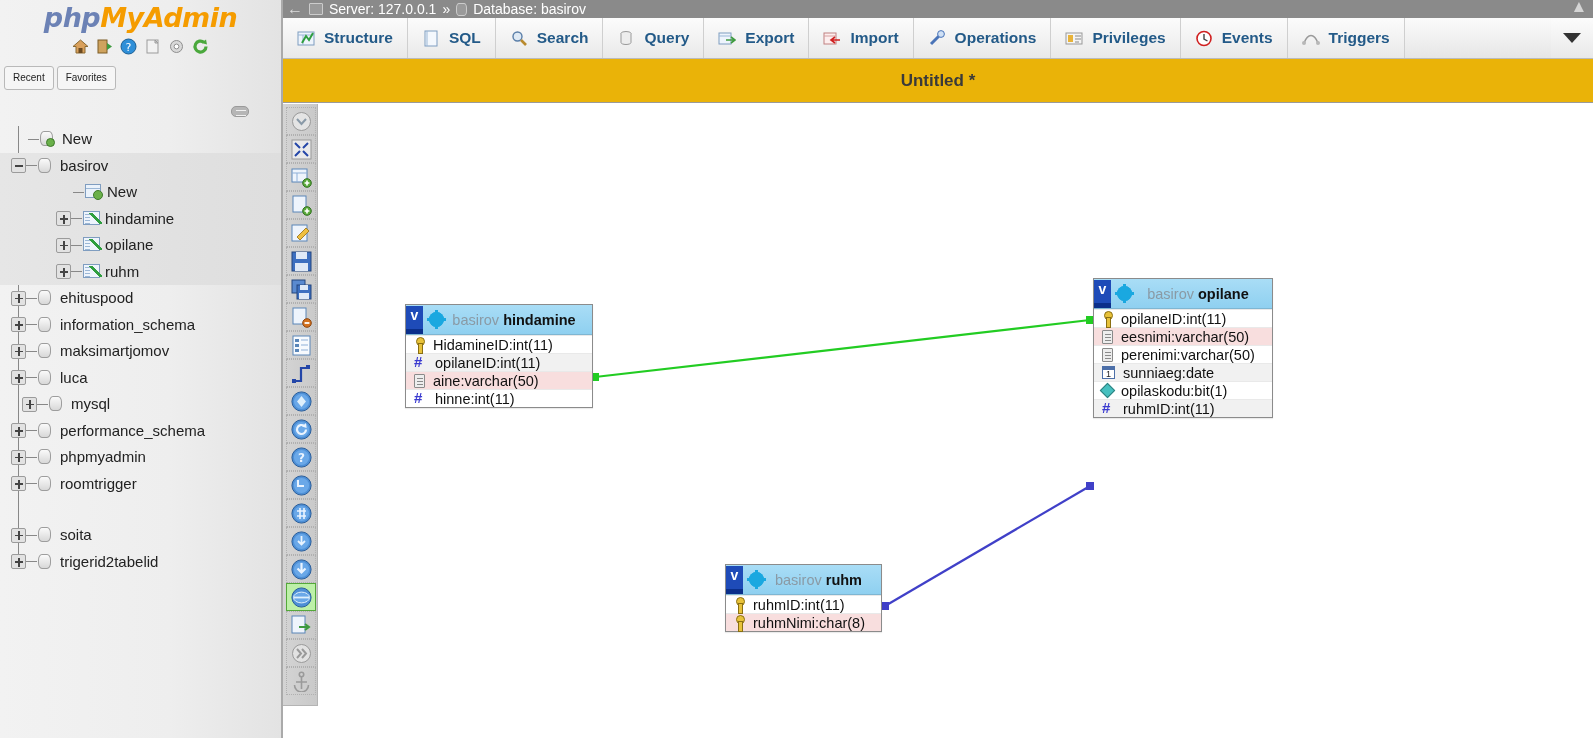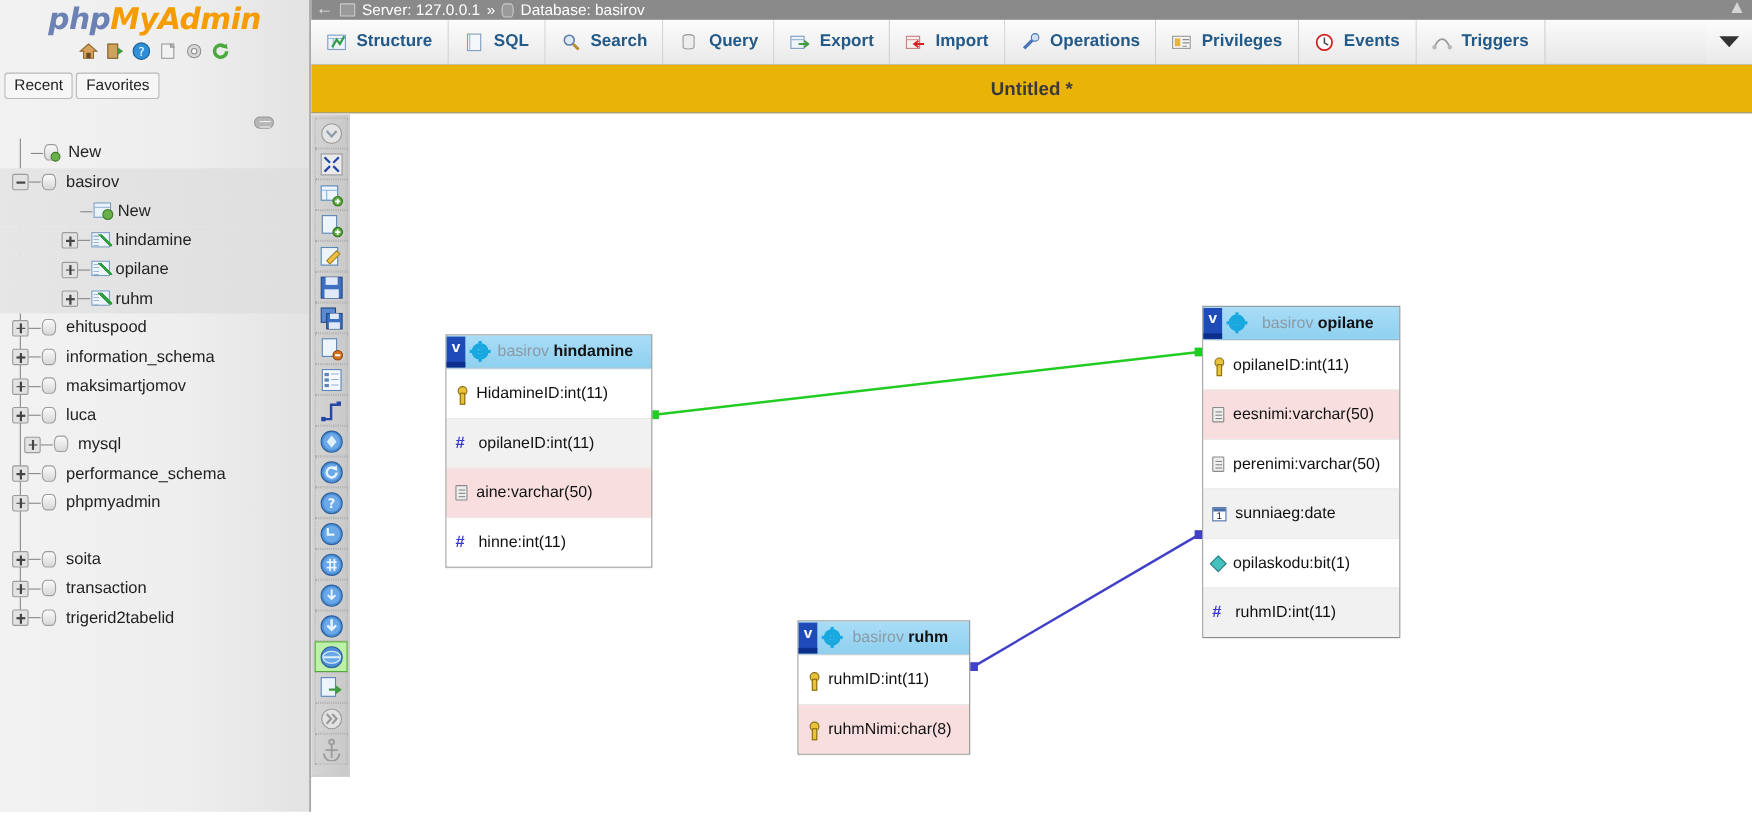--- a/index.html
+++ b/index.html
@@ -33,21 +33,21 @@
   .logo-icons {
     display: flex; justify-content: center; gap: 7px;
     margin-top: 2px; height: 22px; align-items: center;
   }
   .logo-icons .ic { width: 17px; height: 17px; display: inline-block; position: relative; }
 
   .nav-pills { margin: 9px 0 0 4px; display: flex; gap: 3px; }
   .pill {
     border: 1px solid #b9b9b9; background: #f6f6f6;
     border-radius: 3px; padding: 3px 8px 4px 8px;
-    font-size: 14px; color: #222; line-height: 15px;
+    font-size: 10px; color: #222; line-height: 15px;
   }
   .collapse-handle {
     position: absolute; right: 32px; top: 106px;
     width: 18px; height: 11px; border-radius: 5px;
     background: #b6b6b6; border: 1px solid #9a9a9a;
   }
   .collapse-handle::after{
     content:""; position:absolute; left:4px; top:3px; width:10px; height:4px;
     border-top:1px solid #f0f0f0; border-bottom:1px solid #f0f0f0;
   }
@@ -168,21 +168,21 @@
     box-shadow: 0 0 0 2px #1aa8e0 inset;
     margin-right: 8px; flex: 0 0 auto; position: relative;
   }
   .gear::before{content:"";position:absolute;left:-2px;top:6px;width:19px;height:3px;background:#1aa8e0;}
   .gear::after{content:"";position:absolute;left:6px;top:-2px;width:3px;height:19px;background:#1aa8e0;}
   .tbox-title { flex: 1; text-align: center; white-space: nowrap; padding-right: 10px; }
   .tbox-title .dbn { color: #8a9aa5; font-weight: normal; }
   .tbox-title .tbn { color: #111; font-weight: bold; }
 
   .trow {
-    height: 45px; display: flex; align-items: center;
+    height: 18px; display: flex; align-items: center;
     padding-left: 8px; white-space: nowrap;
     border-top: 1px solid #e9e9e9;
   }
   .trow.white { background: #ffffff; }
   .trow.gray  { background: #f1f1f1; }
   .trow.pink  { background: #f8dede; }
   .fico { width: 15px; height: 15px; margin-right: 8px; flex: 0 0 auto; position: relative; }
 
   
   .f-key { width:11px;height:15px;}
@@ -327,31 +327,31 @@
           <span class="elbow"></span>
           <span class="ico"><span class="ic-db" style="position: relative; display: inline-block;"></span></span>
           <span class="lbl">performance_schema</span>
         </div>
         <div class="tnode" style="padding-left: 11px;">
           <span class="pm plus"></span>
           <span class="elbow"></span>
           <span class="ico"><span class="ic-db" style="position: relative; display: inline-block;"></span></span>
           <span class="lbl">phpmyadmin</span>
         </div>
+        <div class="tnode" style="padding-left: 11px;">
+          <span class="pm plus"></span>
+          <span class="elbow"></span>
+          <span class="ico"><span class="ic-db" style="position: relative; display: inline-block;"></span></span>
+          <span class="lbl">roomtrigger</span>
+        </div>
         <div class="tnode" style="padding-left: 11px; margin-top: 25px;">
           <span class="pm plus"></span>
           <span class="elbow"></span>
           <span class="ico"><span class="ic-db" style="position: relative; display: inline-block;"></span></span>
           <span class="lbl">soita</span>
-        </div>
-        <div class="tnode" style="padding-left: 11px;">
-          <span class="pm plus"></span>
-          <span class="elbow"></span>
-          <span class="ico"><span class="ic-db" style="position: relative; display: inline-block;"></span></span>
-          <span class="lbl">transaction</span>
         </div>
         <div class="tnode" style="padding-left: 11px;">
           <span class="pm plus"></span>
           <span class="elbow"></span>
           <span class="ico"><span class="ic-db" style="position: relative; display: inline-block;"></span></span>
           <span class="lbl">trigerid2tabelid</span>
         </div>
       </div>
   </div>
 

